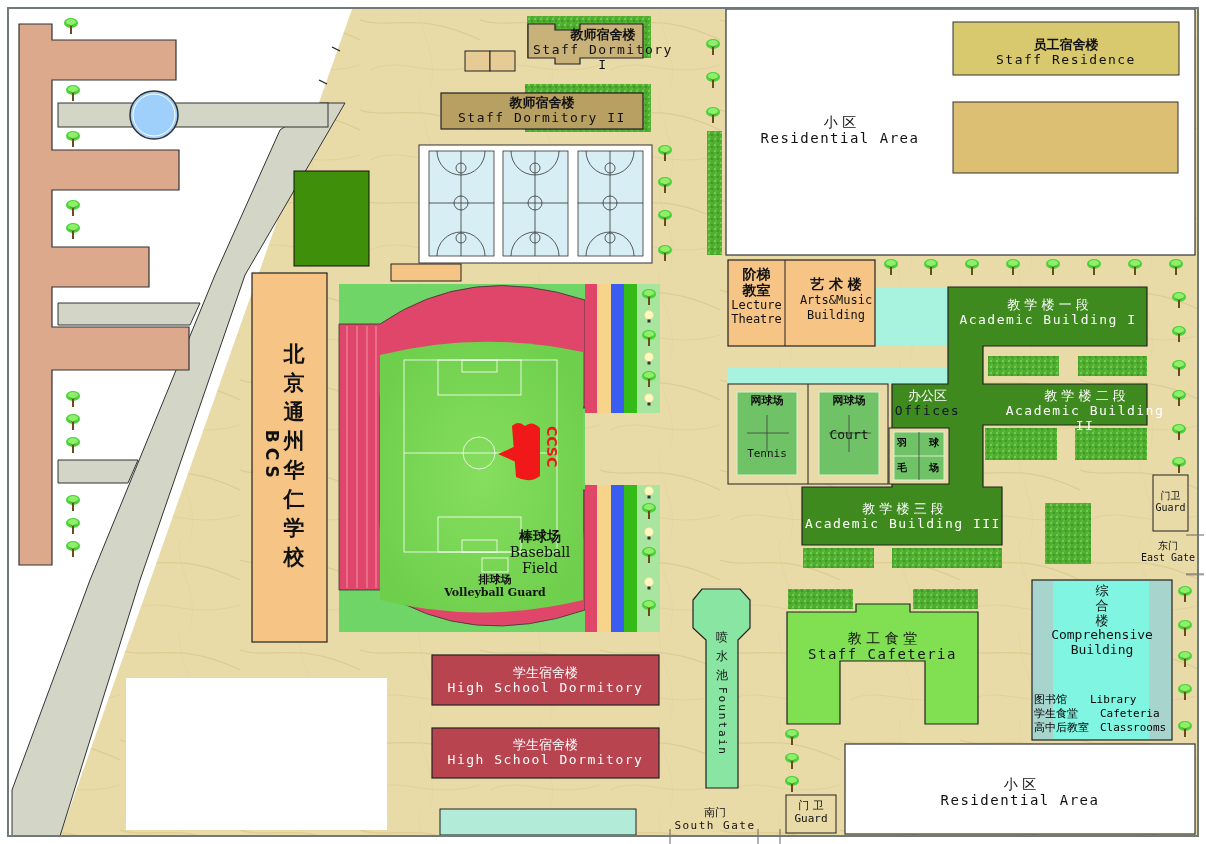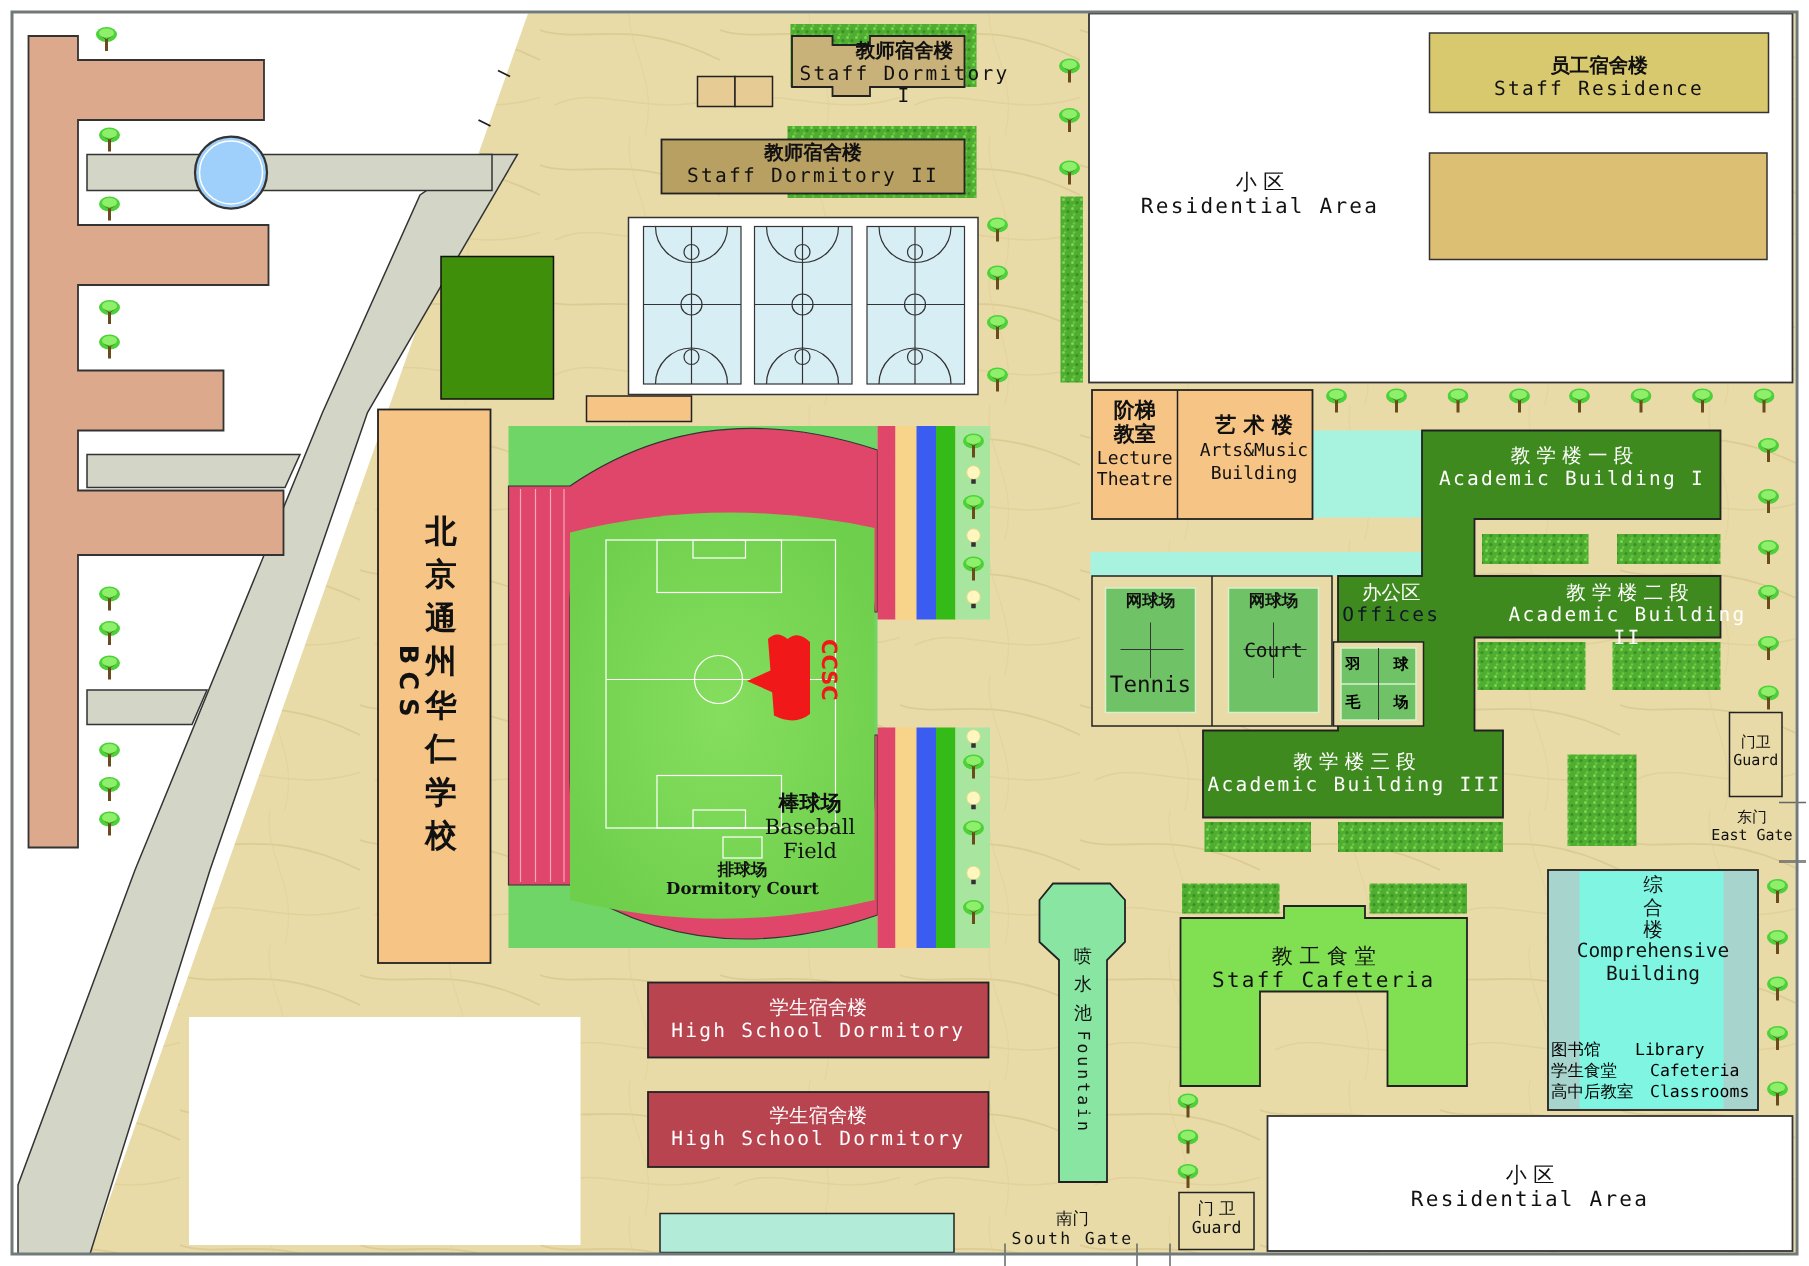--- a/index.html
+++ b/index.html
@@ -403,21 +403,21 @@
 
 <div class="abs" style="left:540px;top:426px;width:20px;height:54px;color:#f01818;font-family:'DejaVu Sans',sans-serif;font-weight:bold;font-size:14px;writing-mode:vertical-rl;">CCSC</div>
 
 <div class="abs lbl" style="left:490px;top:528px;width:100px;font-size:14px;font-family:'DejaVu Serif',serif;">
   <div class="zh">棒球场</div>
   <div>Baseball Field</div>
 </div>
 
 <div class="abs lbl" style="left:430px;top:574px;width:130px;font-size:11px;font-family:'DejaVu Serif',serif;">
   <div class="zh">排球场</div>
-  <div style="font-weight:bold">Dormitory Court</div>
+  <div style="font-weight:bold">Volleyball Guard</div>
 </div>
 
 <div class="abs lbl" style="left:728px;top:266px;width:57px;font-size:12px;line-height:14px;">
   <div class="zh" style="width:32px;margin:0 auto;font-size:14px;line-height:16px;">阶梯教室</div>
   <div>Lecture</div>
   <div>Theatre</div>
 </div>
 
 <div class="abs lbl" style="left:785px;top:276px;width:90px;font-size:12px;line-height:15px;padding-left:12px;">
   <div class="zh" style="font-size:14px;line-height:17px;">艺 术 楼</div>
@@ -440,21 +440,21 @@
   <div class="en" style="color:#fff">Academic Building II</div>
 </div>
 
 <div class="abs lbl" style="left:803px;top:502px;width:200px;font-size:13px;">
   <div class="zh" style="font-weight:normal;color:#fff">教 学 楼 三 段</div>
   <div class="en" style="color:#fff">Academic Building III</div>
 </div>
 
 <div class="abs lbl" style="left:737px;top:395px;width:60px;font-size:11px;">
   <div class="zh" style="font-size:11px">网球场</div>
-  <div style="margin-top:40px;font-size:15px;">Tennis</div>
+  <div style="margin-top:40px;font-size:11px;">Tennis</div>
 </div>
 <div class="abs lbl" style="left:819px;top:395px;width:60px;font-size:11px;">
   <div class="zh" style="font-size:11px">网球场</div>
   <div style="margin-top:20px;font-size:13px;">Court</div>
 </div>
 
 <div class="abs" style="left:894px;top:434px;width:50px;height:46px;font-size:10px;font-family:'DejaVu Sans',sans-serif;font-weight:bold;">
   <span class="abs" style="left:3px;top:2px">羽</span>
   <span class="abs" style="left:35px;top:2px">球</span>
   <span class="abs" style="left:3px;top:27px">毛</span>

